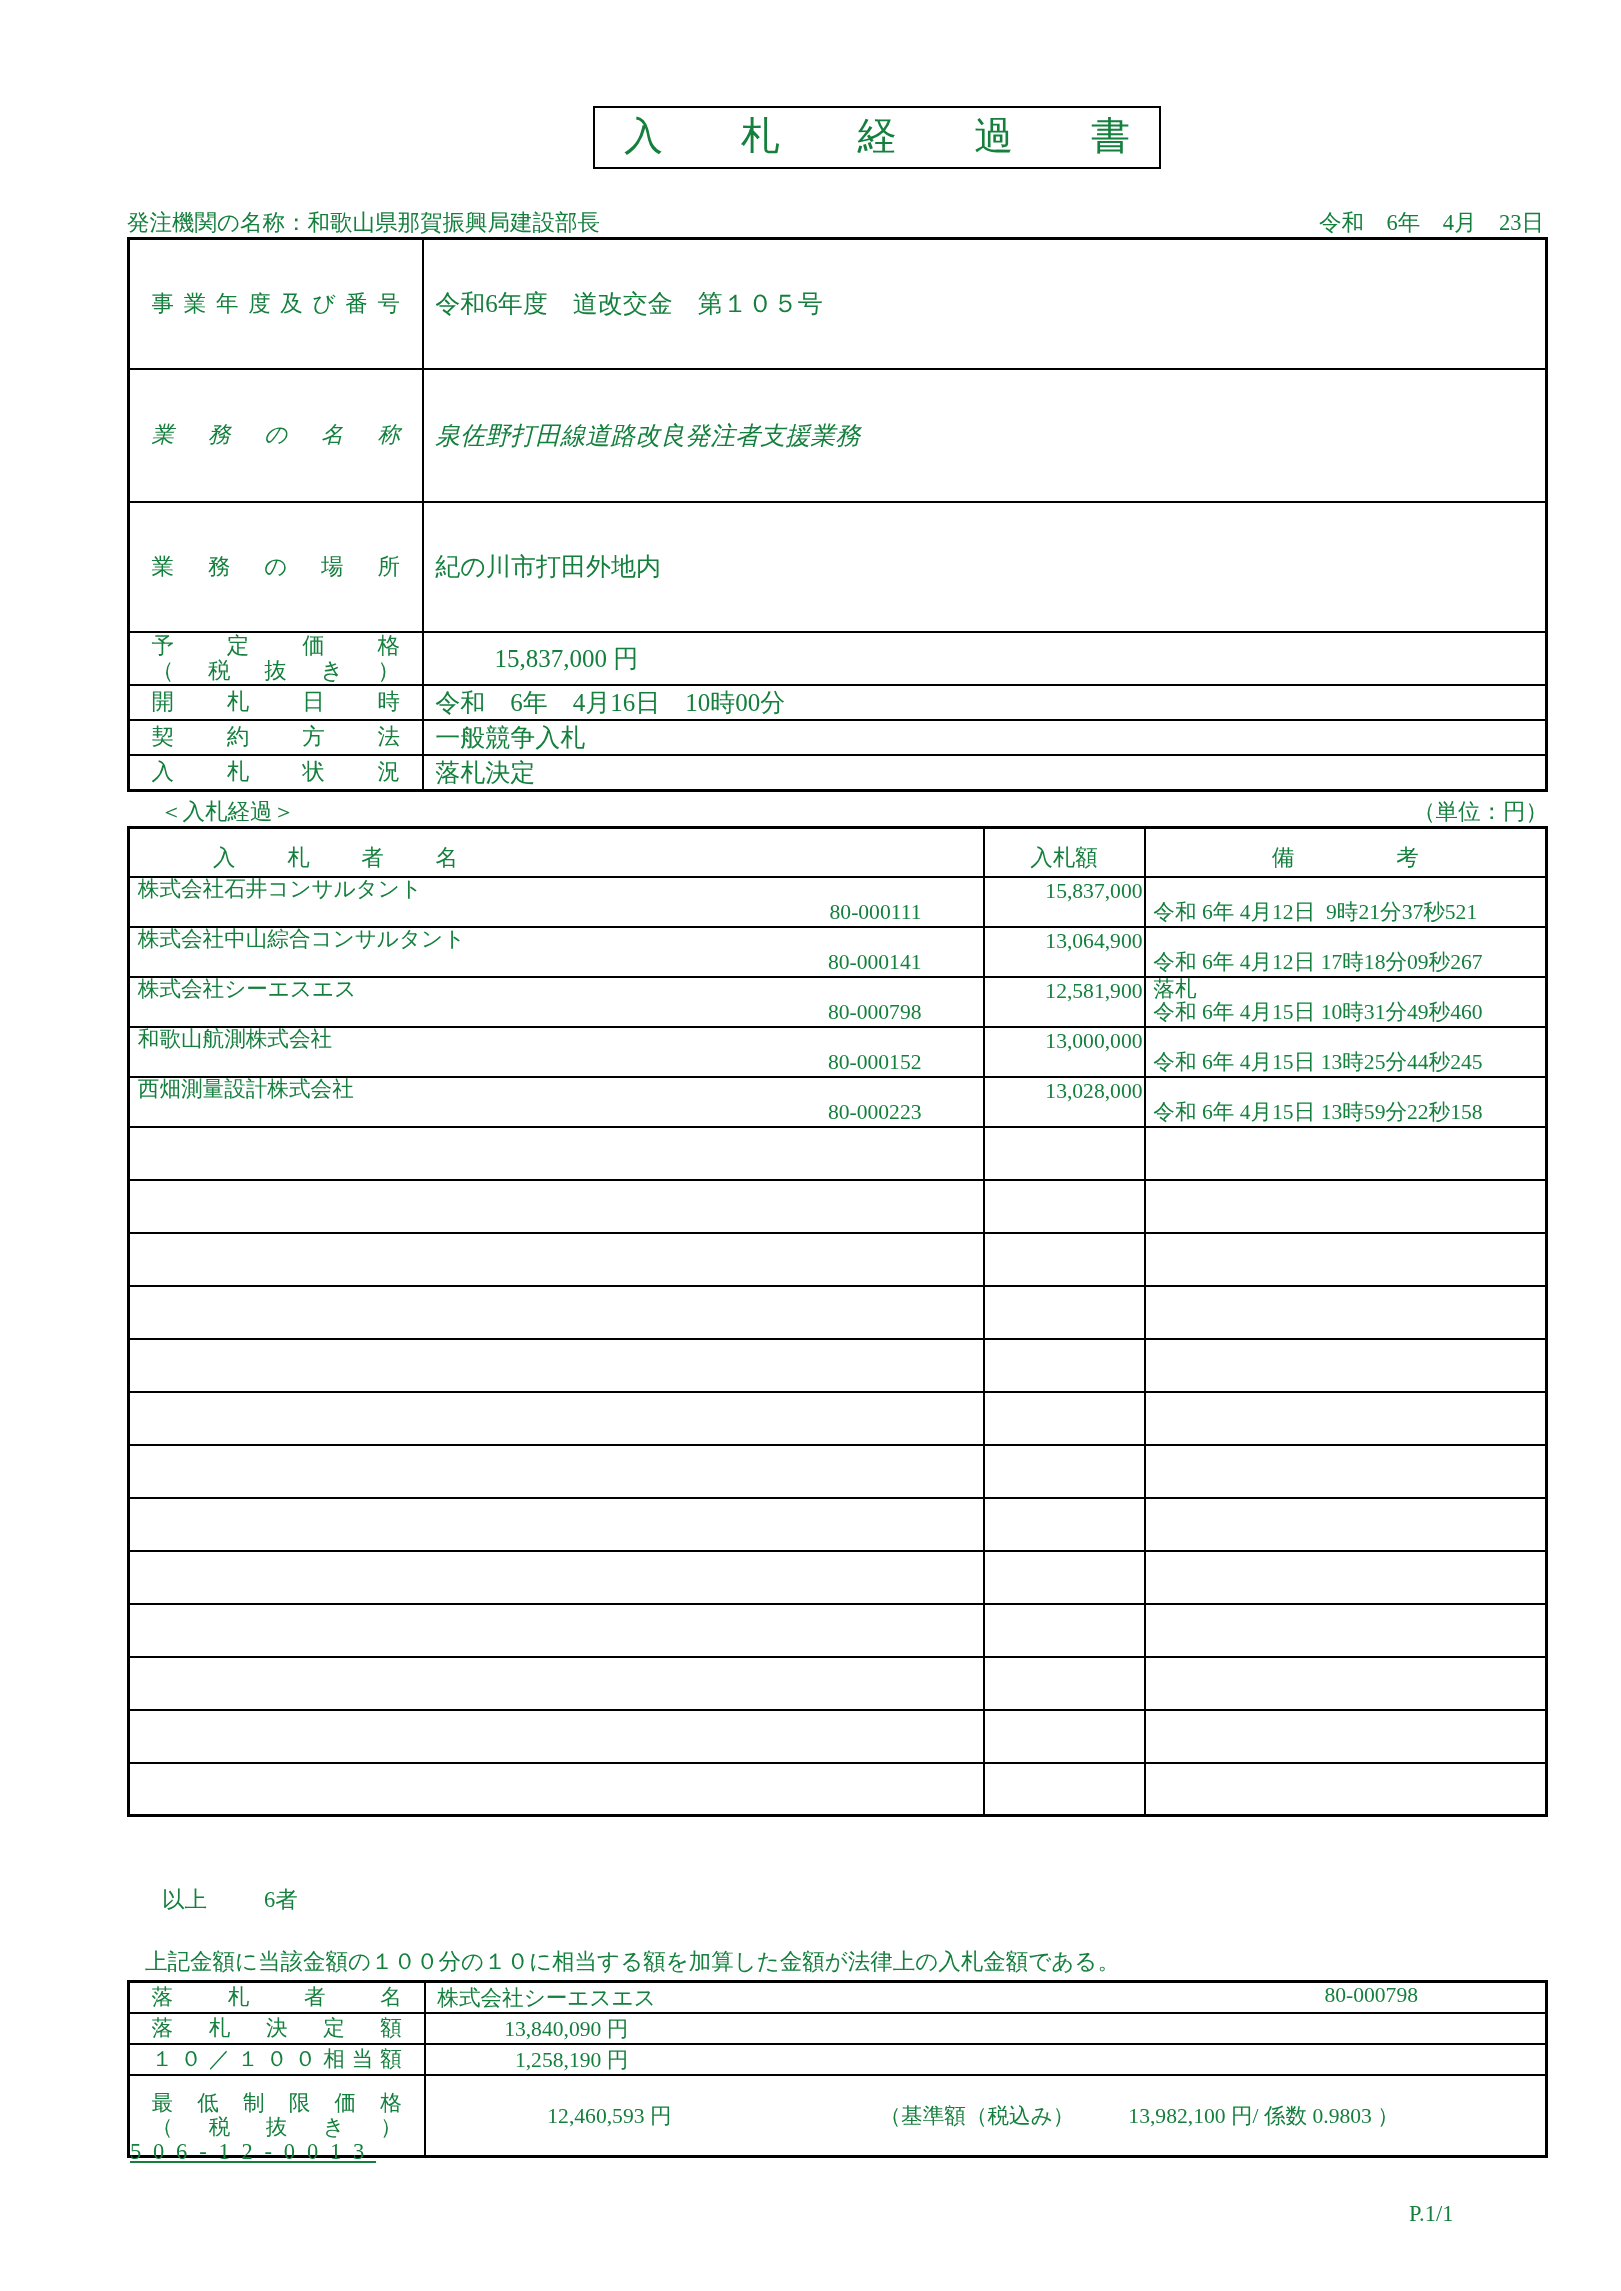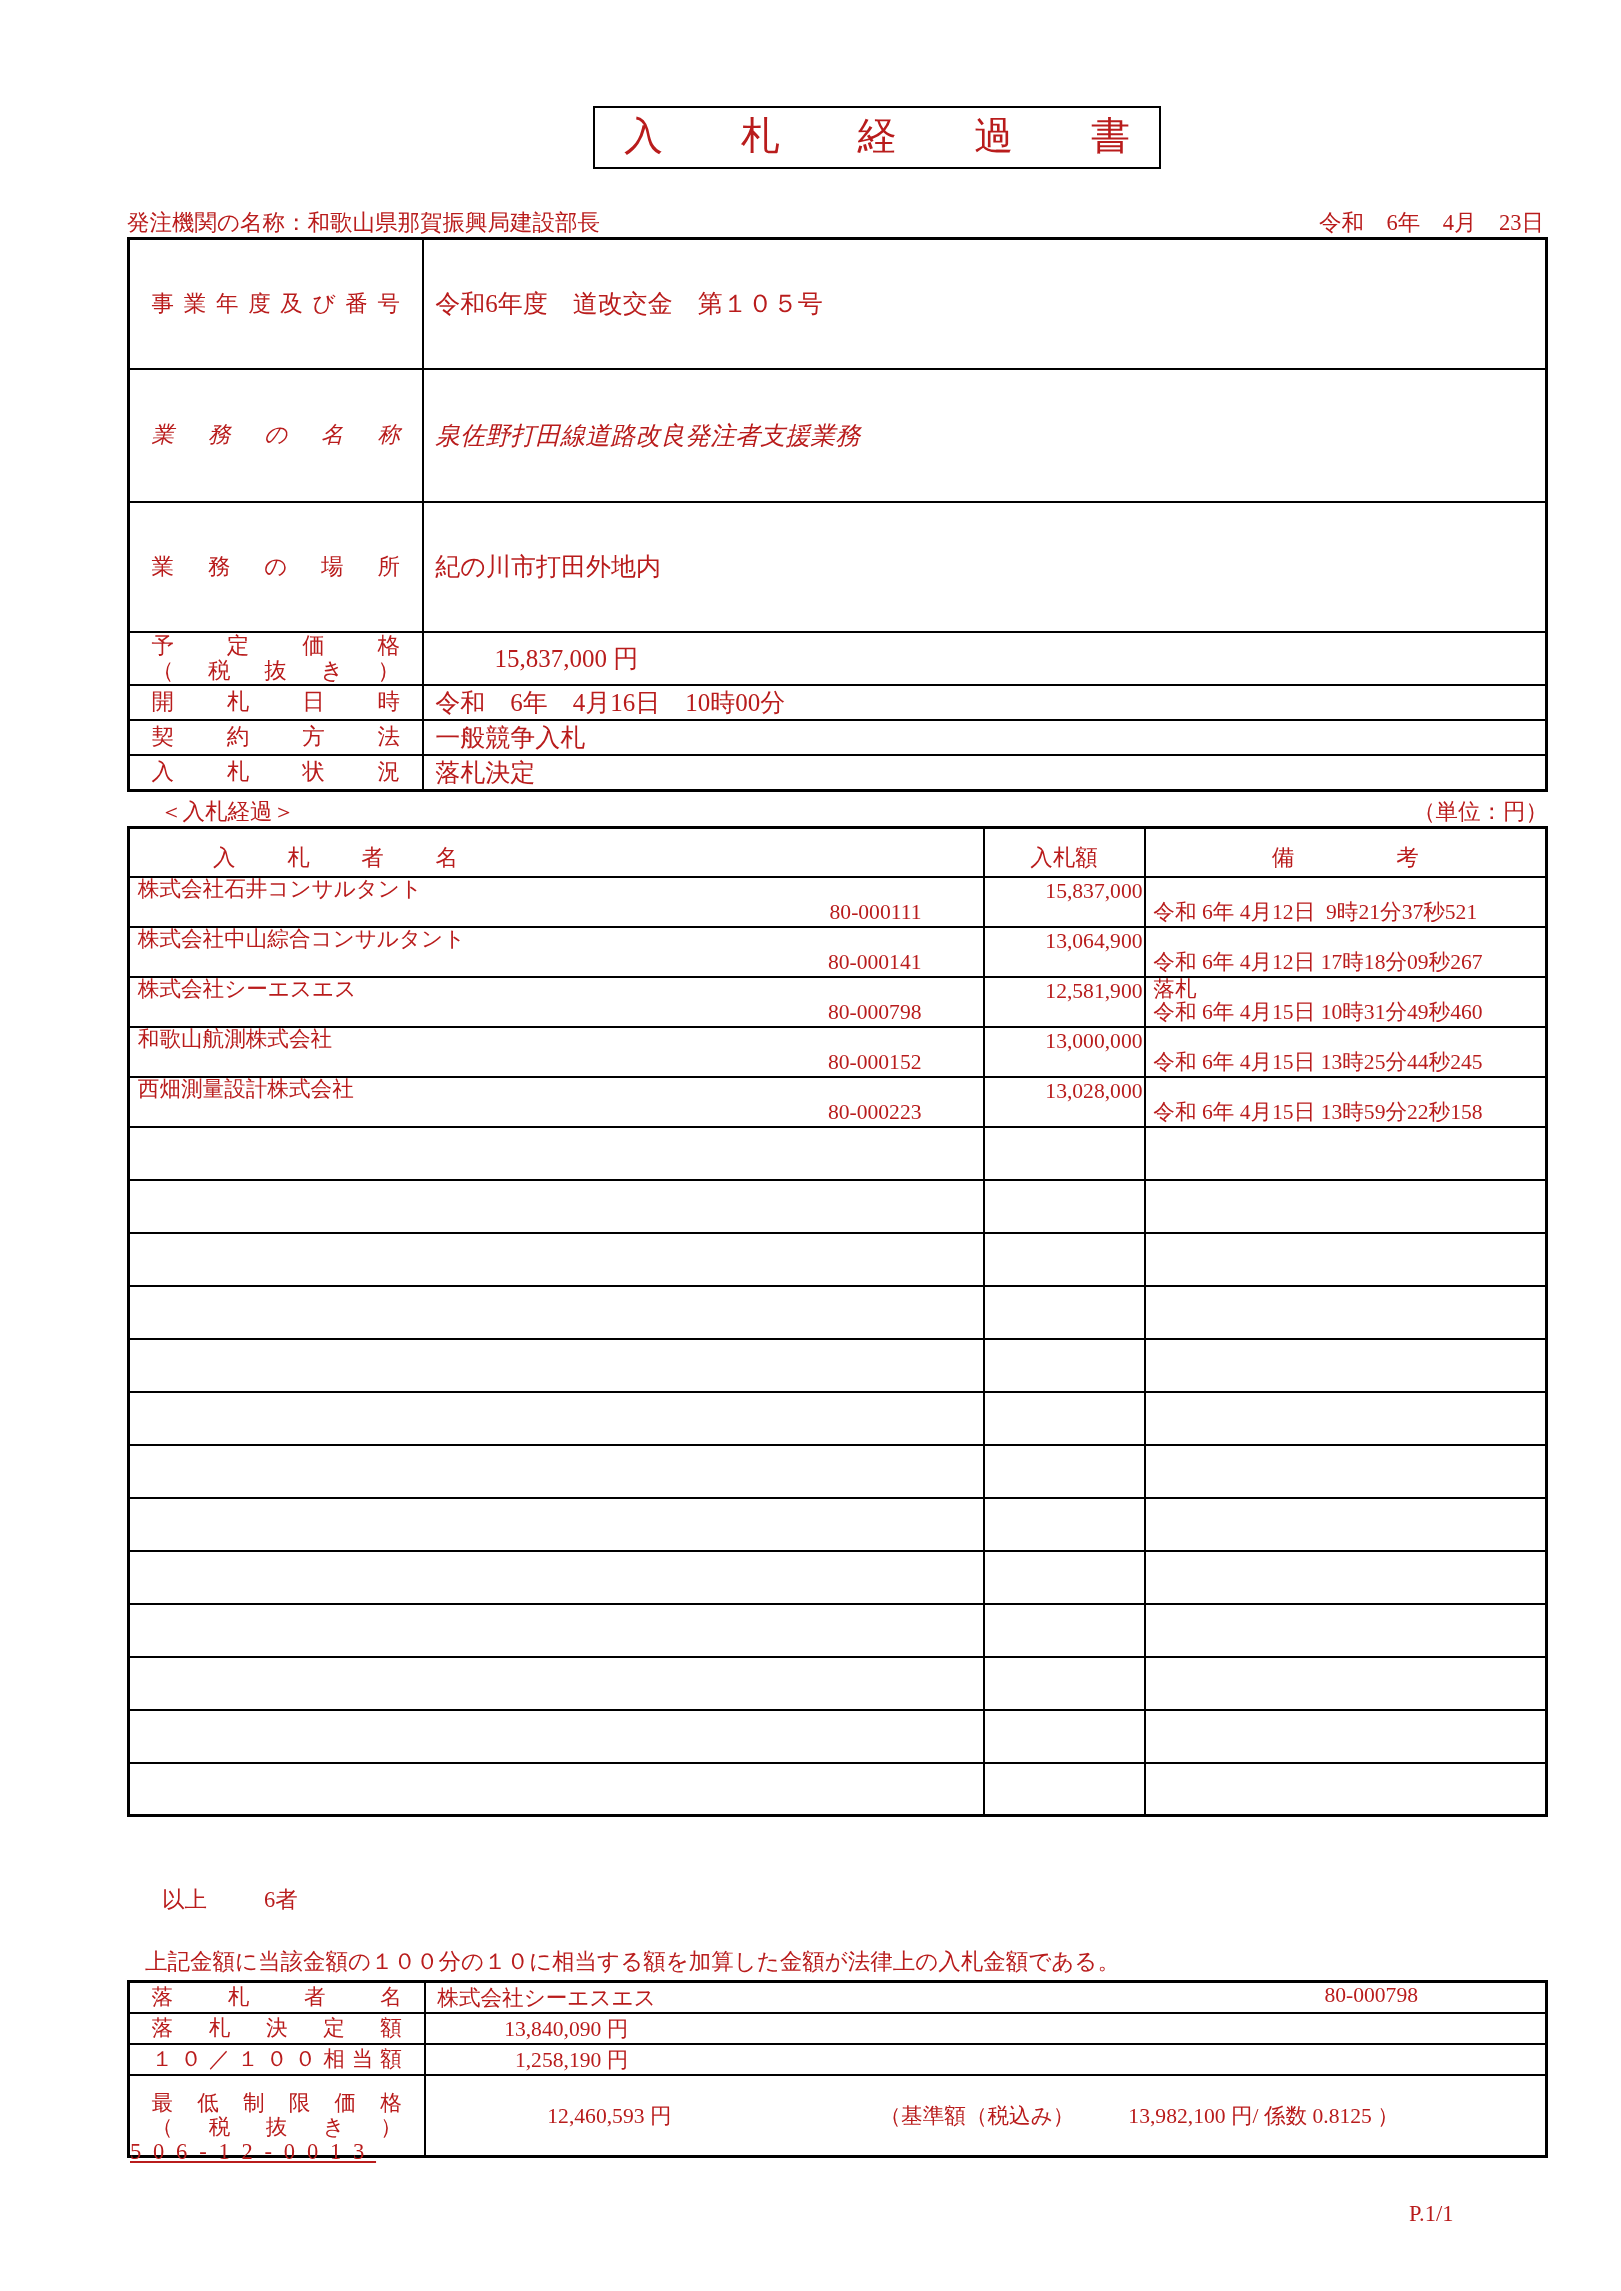--- a/index.html
+++ b/index.html
@@ -1,18 +1,18 @@
 <!DOCTYPE html>
 <html><head>
 <meta charset="utf-8">
 <style>
   html,body{margin:0;padding:0;background:#e8e8e8;}
   .page{
     position:relative;width:1621px;height:2292px;background:#ffffff;
-    font-family:"Liberation Serif","DejaVu Serif",serif;color:#b91c1c;
+    font-family:"Liberation Serif","DejaVu Serif",serif;color:#15803d;
     margin:0 auto;overflow:hidden;
   }
   
   .title-box{
     position:absolute;left:593px;top:106px;width:568px;height:63px;
     border:2.9px solid #000;box-sizing:border-box;
     font-size:39px;line-height:55px;padding:0 29px;
     text-align:justify;text-align-last:justify;
   }
   
@@ -324,21 +324,21 @@
     <tr class="ar3">
       <td class="jlabel">１０／１００相当額</td>
       <td class="val"><span class="amt">1,258,190 円</span></td>
     </tr>
     <tr class="ar4">
       <td>
         <div class="jlabel">最低制限価格</div>
         <div class="jlabel">（税抜き）</div>
       </td>
       <td class="val">
-        <span class="amt">12,460,593 円</span><span class="base-label">（基準額（税込み）</span><span class="base-value">13,982,100 円/ 係数 0.8125 ）</span>
+        <span class="amt">12,460,593 円</span><span class="base-label">（基準額（税込み）</span><span class="base-value">13,982,100 円/ 係数 0.9803 ）</span>
       </td>
     </tr>
   </tbody>
     </table>
 
   <div class="doc-code">506-12-0013</div>
   <div class="page-num">P.1/1</div>
 
 </div>
 

